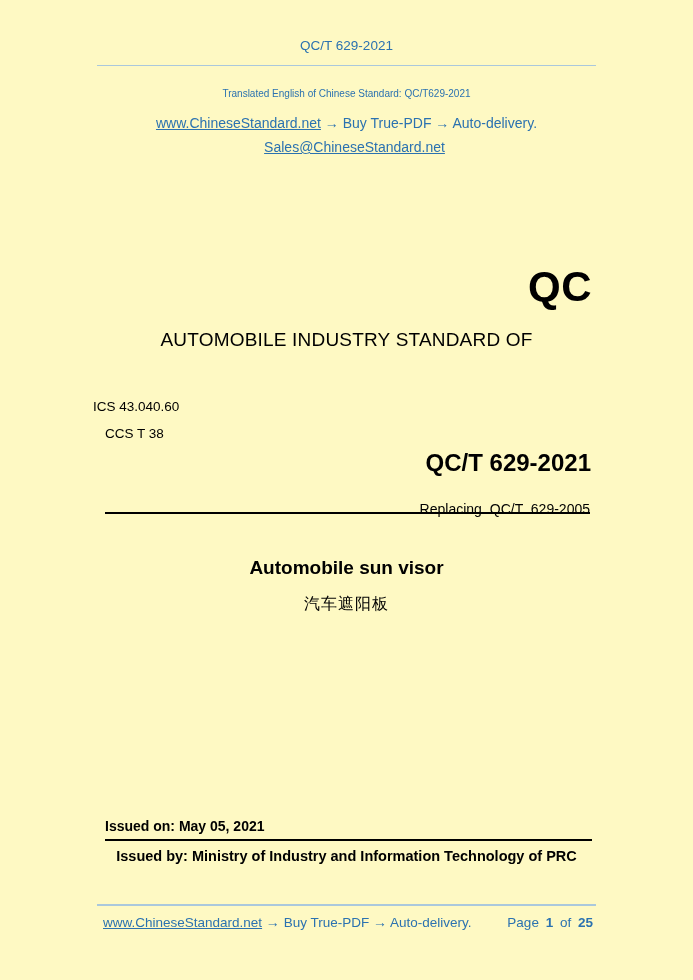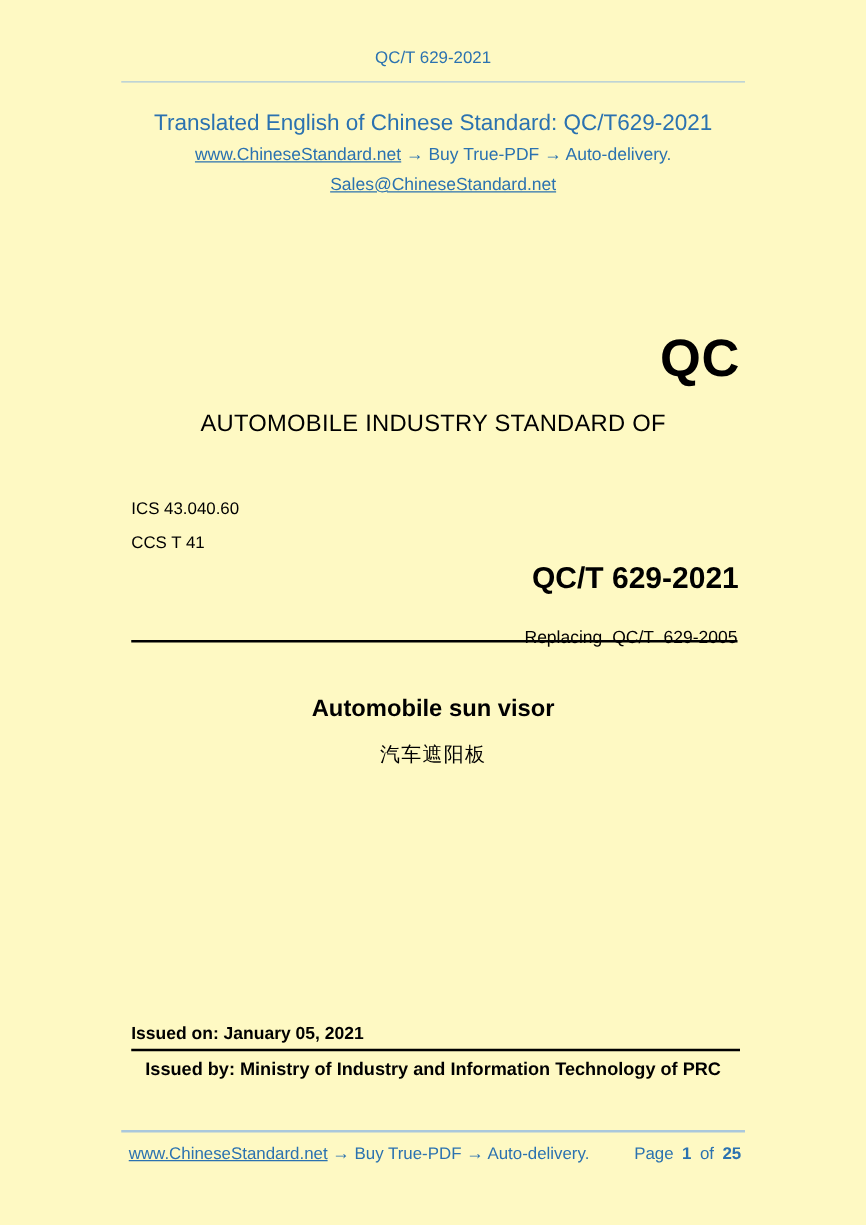--- a/index.html
+++ b/index.html
@@ -26,32 +26,32 @@
   }
   .blue { color: var(--accent-blue, #2b72b0); }
   .u { text-decoration: underline; cursor: pointer; }
   a.u { color: var(--accent-blue, #2b72b0); }
 
   .top-code { top: 38px; font-size: 13.5px; }
   .top-rule {
     position: absolute; top: 65px; left: 97px; width: 499px; height: 1px;
     background: var(--rule-blue, #aac8dc);
   }
-  .banner-1 { top: 88px; font-size: 18px; }
+  .banner-1 { top: 88px; font-size: 10px; }
   .banner-2 { top: 115px; font-size: 14px; }
   .banner-3 { top: 139px; font-size: 14px; padding-left: 16px; }
 
   .qc-logo {
     position: absolute; top: 263px; right: 101px;
     font-size: 42px; font-weight: bold; letter-spacing: 0.5px;
   }
   .std-line1 { top: 329px; font-size: 19px; letter-spacing: 0.2px; }
   .std-line2 { top: 366px; font-size: 16.5px; letter-spacing: 0.2px; }
 
-  .ics { position: absolute; top: 399px; left: 105px; font-size: 13.5px; }
+  .ics { position: absolute; top: 399px; left: 93px; font-size: 13.5px; }
   .ccs { position: absolute; top: 426px; left: 105px; font-size: 13.5px; }
 
   .big-code {
     position: absolute; top: 449px; right: 102px;
     font-size: 24px; font-weight: bold;
   }
   .replacing {
     position: absolute; top: 488px; right: 103px;
     font-size: 14px; word-spacing: 4px; margin-top: 13px;
   }
@@ -114,34 +114,34 @@
     <a class="u">Sales@ChineseStandard.net</a>
   </div>
 
   <div class="qc-logo">QC</div>
 
   <div class="center-line std-line1">AUTOMOBILE INDUSTRY STANDARD OF</div>
 
 
   <div class="ics">ICS 43.040.60</div>
 
-  <div class="ccs">CCS T 41</div>
+  <div class="ccs">CCS T 38</div>
 
   <div class="big-code">QC/T 629-2021</div>
 
   <div class="replacing">Replacing QC/T 629-2005</div>
 
   <div class="mid-rule"></div>
 
   <div class="center-line title-en">Automobile sun visor</div>
 
   <div class="center-line title-zh">汽车遮阳板</div>
 
   <div class="dates-row">
-    <span>Issued on: January 05, 2021</span>
+    <span>Issued on: May 05, 2021</span>
   </div>
 
   <div class="dates-rule"></div>
 
   <div class="center-line issued-by">Issued by: Ministry of Industry and Information Technology of PRC</div>
 
   <div class="footer-rule"></div>
 
   <div class="footer-row">
     <span>

